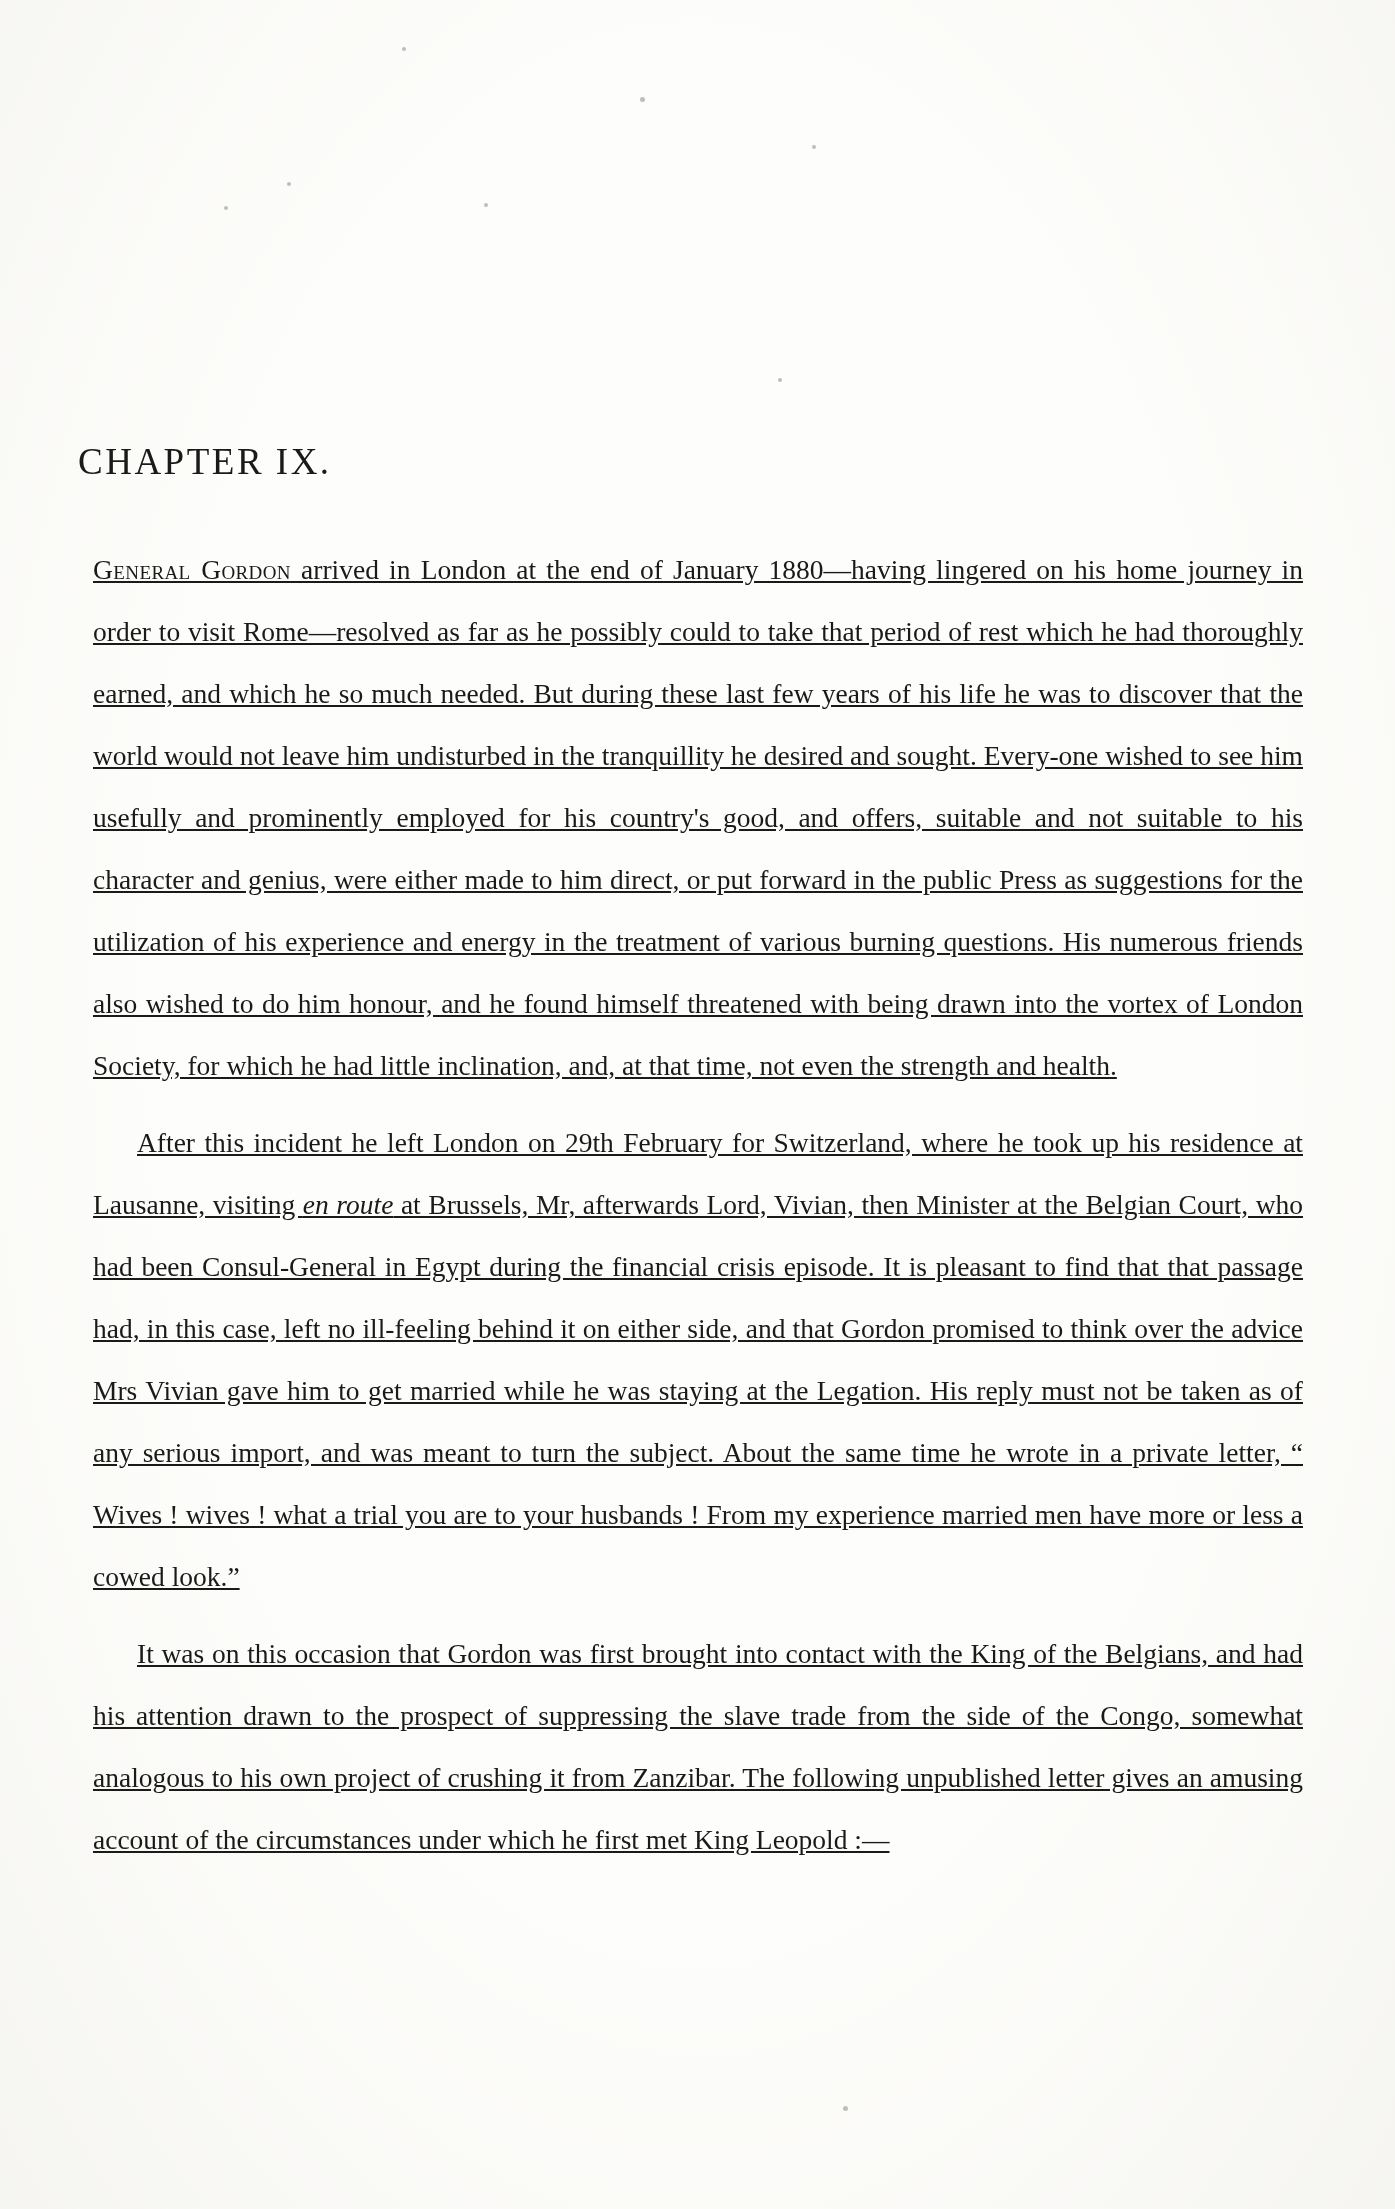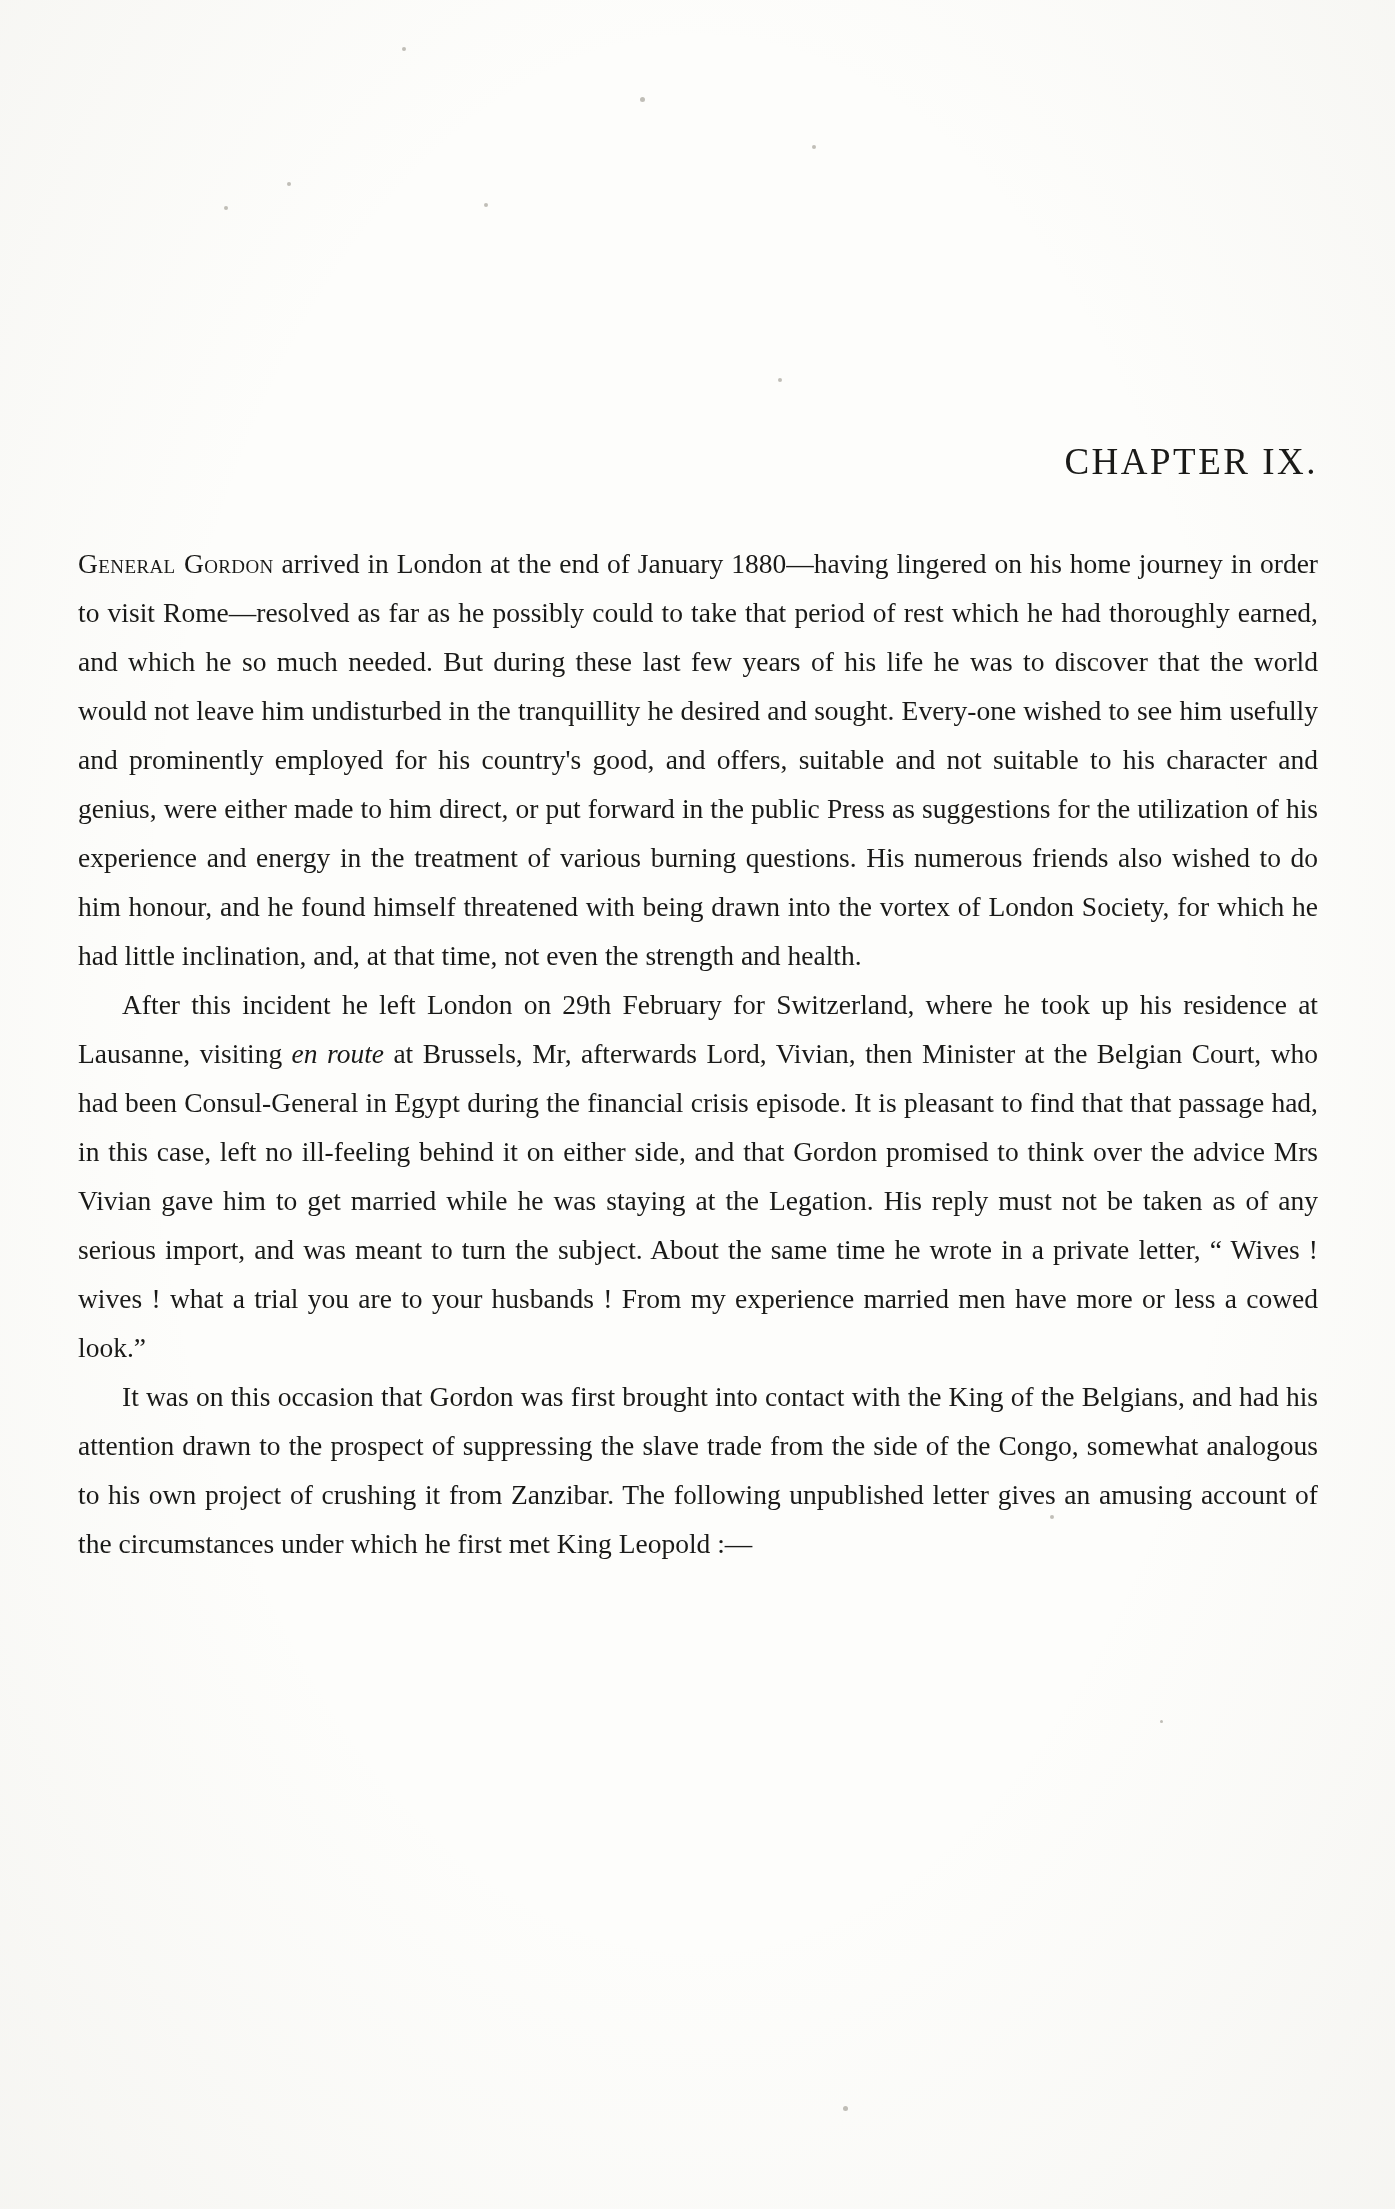--- a/index.html
+++ b/index.html
@@ -32,43 +32,44 @@
       radial-gradient(ellipse at 50% 45%, rgba(255,255,255,0) 55%, rgba(180,175,160,0.10) 100%);
     pointer-events: none;
   }
   .text-block {
     position: absolute;
     left: 78px;
     top: 440px;
     width: 1240px;
   }
   .chapter-title {
-    text-align: right;
+    text-align: left;
     font-size: 37px;
     letter-spacing: 2.5px;
     font-weight: 400;
     margin: 0 0 56px 0;
     font-family: "Liberation Serif", serif;
   }
   .subtitle {
     text-align: center;
     font-size: 22px;
     letter-spacing: 1.6px;
     font-weight: 700;
     margin: 0 0 54px 0;
     font-variant: small-caps;
     text-transform: uppercase;
   }
   p {
-    margin: 0;
+    margin: 15px;
     font-size: 27.5px;
-    line-height: 49px;
+    line-height: 62px;
     text-align: justify;
     text-justify: inter-word;
     hyphens: none;
+    text-decoration: underline;
   }
   p + p {
     text-indent: 44px;
   }
   .lead-caps {
     font-variant: small-caps;
     font-size: 27.5px;
     letter-spacing: 0.4px;
   }
   .it {

